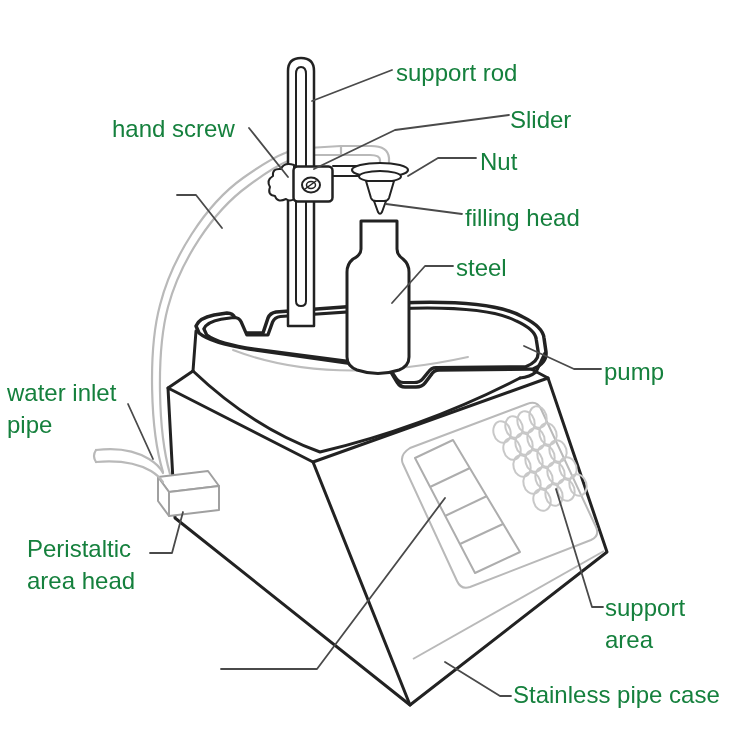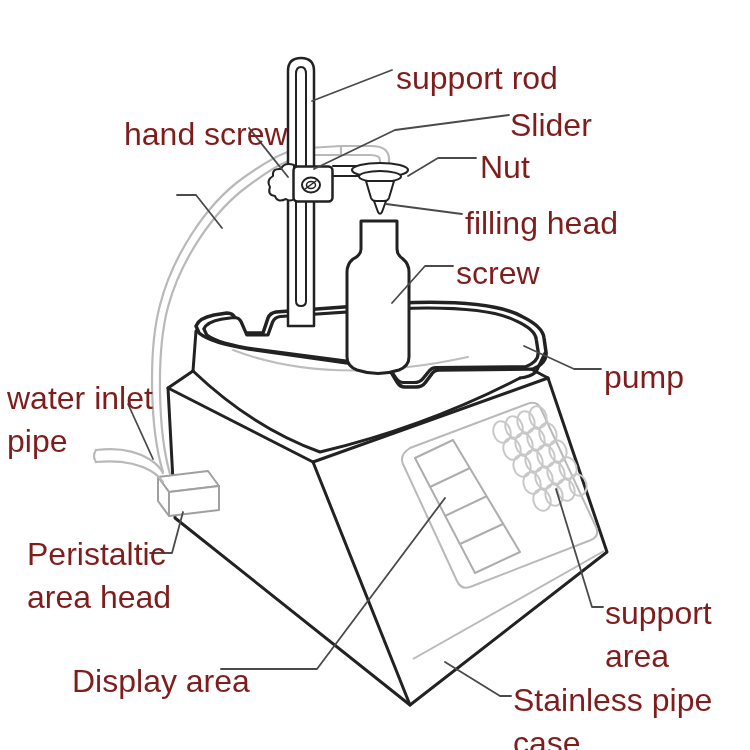--- a/index.html
+++ b/index.html
@@ -1,19 +1,19 @@
 <!DOCTYPE html>
 <html><head>
 <meta charset="utf-8">
 <style>
   html,body{margin:0;padding:0;background:#fff;}
   #stage{position:relative;width:750px;height:750px;background:#fff;overflow:hidden;
          font-family:"Liberation Sans", sans-serif;}
   #art{position:absolute;left:0;top:0;}
-  .label{position:absolute;color:#7f1d1d;font-size:32px;line-height:1.33;
+  .label{position:absolute;color:#15803d;font-size:24px;line-height:1.33;
          white-space:pre-line;font-family:"Liberation Sans", sans-serif;}
 </style>
 </head>
 <body>
 
 <div id="stage">
 
   <svg id="art" width="750" height="750" viewBox="0 0 750 750">
 
     <g fill="none" stroke="#222222" stroke-width="3" stroke-linejoin="round" stroke-linecap="round">
@@ -131,26 +131,25 @@
       <polyline points="128,404 153,459"></polyline>
       <polyline points="150,553 172,553 183,512"></polyline>
       <polyline points="556,489 592,607 603,607"></polyline>
       <polyline points="221,669 317,669 445,498"></polyline>
       <polyline points="445,662 500,696 511,696"></polyline>
     </g>
   </svg>
 
   <div class="label" style="left:396px;top:57px">support rod</div>
   <div class="label" style="left:510px;top:104px">Slider</div>
-  <div class="label" style="left:124px;top:113px">hand screw</div>
+  <div class="label" style="left:112px;top:113px">hand screw</div>
   <div class="label" style="left:480px;top:146px">Nut</div>
   <div class="label" style="left:465px;top:202px">filling head</div>
-  <div class="label" style="left:456px;top:252px">screw</div>
+  <div class="label" style="left:456px;top:252px">steel</div>
   <div class="label" style="left:604px;top:356px">pump</div>
   <div class="label" style="left:7px;top:377px">water inlet
 pipe</div>
   <div class="label" style="left:27px;top:533px">Peristaltic
 area head</div>
   <div class="label" style="left:605px;top:592px">support
 area</div>
-  <div class="label" style="left:72px;top:660px">Display area</div>
   <div class="label" style="left:513px;top:679px">Stainless pipe case</div>
 </div>
 
 </body></html>

